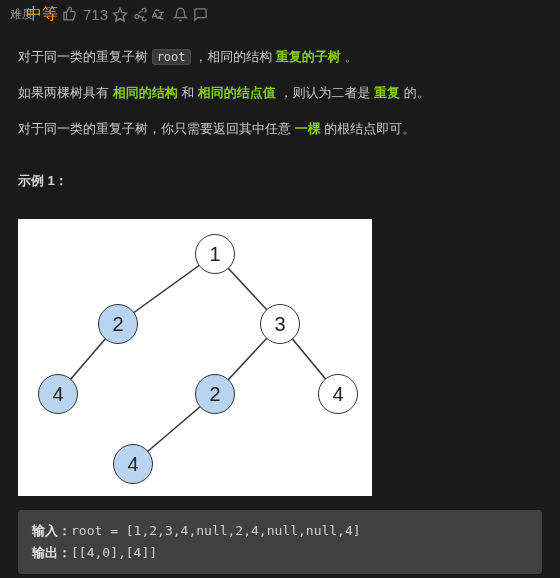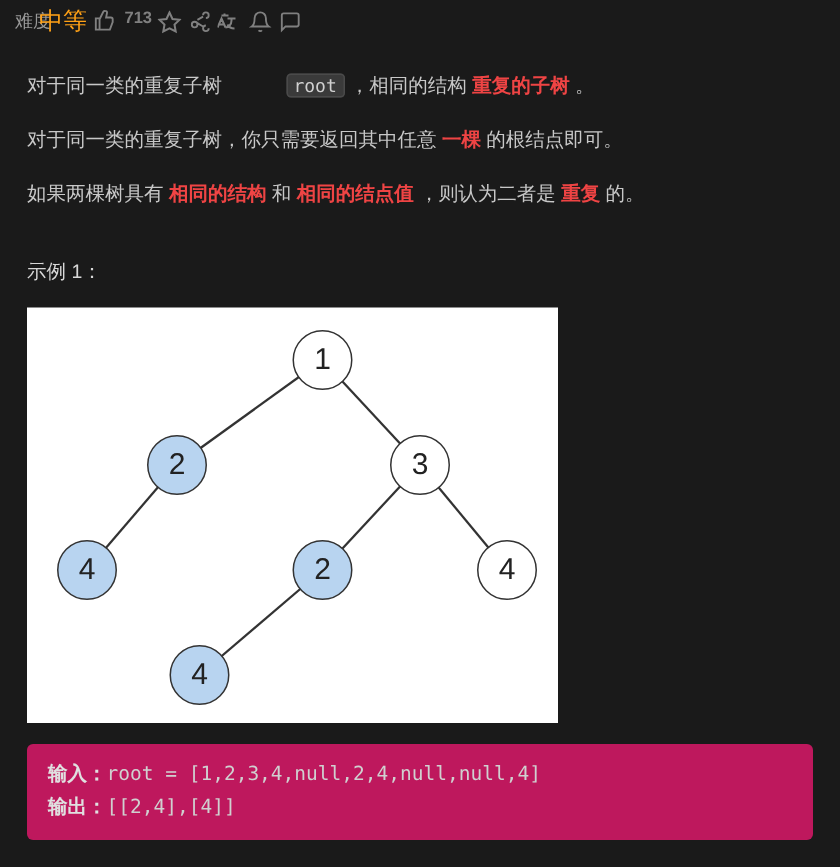--- a/index.html
+++ b/index.html
@@ -14,36 +14,35 @@
     }
     .header {
       display: flex;
       align-items: center;
       padding: 4px 10px 10px 10px;
       gap: 4px;
       color: #808080;
     }
     .diff-label { color: #999; font-size: 12px; margin-right: -12px;}
     .diff-value { color: #ffa116; font-size: 16px; }
-    .likes { display: flex; gap: 6px; font-size: 11px; font-weight: bold; }
+    .likes { display: flex; align-items: center; gap: 6px; font-size: 15px; }
     .icon-btn { width: 16px; height: 16px; display: flex; align-items: center; justify-content: center; cursor: pointer; }
     .content { padding: 10px 18px; line-height: 1.85; font-size: 13px; color: #c8c8c8; }
     .p { margin-bottom: 12px; }
     .code-inline {
       background: #3a3a3a;
       border: 1px solid #4a4a4a;
       border-radius: 3px;
       padding: 0 4px;
       font-family: Consolas, Monaco, monospace;
       font-size: 12px;
       color: #d0d0d0;
-      margin-left: 39px;
     }
-    .bold { font-weight: 600; color: #ef4444; }
-    .example-title { font-weight: 400; margin-top: 28px; margin-bottom: 12px; color: #d8d8d8; }
+    .bold { font-weight: 600; color: #84cc16; }
+    .example-title { font-weight: 700; margin-top: 28px; margin-bottom: 26px; color: #d8d8d8; }
     .tree-img {
       background: #fff;
       width: 354px;
       height: 277px;
       position: relative;
       margin-bottom: 14px;
     }
     .node {
       position: absolute;
       width: 40px;
@@ -54,21 +53,21 @@
       align-items: center;
       justify-content: center;
       font-size: 20px;
       color: #222;
       background: #fff;
     }
     .node.blue { background: #b8d4f0; }
     .tree-svg { position: absolute; top: 0; left: 0; width: 100%; height: 100%; }
     .tree-svg line { stroke: #333; stroke-width: 1.5; }
     .code-block {
-      background: #be185d;
+      background: #404040;
       border-radius: 4px;
       padding: 10px 14px;
       font-family: Consolas, Monaco, monospace;
       font-size: 13px;
       color: #d0d0d0;
       line-height: 1.7;
     }
     .cb-label { font-weight: 600; color: #e0e0e0; }
   </style>
 </head>
@@ -110,24 +109,24 @@
         <path d="M21 15a2 2 0 0 1-2 2H7l-4 4V5a2 2 0 0 1 2-2h14a2 2 0 0 1 2 2z"></path>
       </svg>
   </div>
 </div>
 
 <div class="content">
   <div class="p">
     <span>对于同一类的重复子树 </span><code class="code-inline">root</code><span> ，相同的结构 </span><span class="bold">重复的子树 </span><span>。</span>
   </div>
   <div class="p">
-    <span>对于同一类的重复子树，你只需要返回其中任意 </span><span class="bold">一棵</span><span> 的根结点即可。</span>
+    <span>如果两棵树具有 </span><span class="bold">相同的结构</span><span> 和 </span><span class="bold">相同的结点值 </span><span>，则认为二者是 </span><span class="bold">重复</span><span> 的。</span>
   </div>
   <div class="p">
-    <span>如果两棵树具有 </span><span class="bold">相同的结构</span><span> 和 </span><span class="bold">相同的结点值 </span><span>，则认为二者是 </span><span class="bold">重复</span><span> 的。</span>
+    <span>对于同一类的重复子树，你只需要返回其中任意 </span><span class="bold">一棵</span><span> 的根结点即可。</span>
   </div>
 
   <div class="example-title">示例 1：</div>
 
   <div class="tree-img">
     <svg class="tree-svg">
       <line x1="197" y1="35" x2="100" y2="105"></line>
       <line x1="197" y1="35" x2="262" y2="105"></line>
       <line x1="100" y1="105" x2="40" y2="175"></line>
       <line x1="262" y1="105" x2="197" y2="175"></line>
@@ -138,15 +137,15 @@
     <div class="node blue" style="left:80px;top:85px">2</div>
     <div class="node" style="left:242px;top:85px">3</div>
     <div class="node blue" style="left:20px;top:155px">4</div>
     <div class="node blue" style="left:177px;top:155px">2</div>
     <div class="node" style="left:300px;top:155px">4</div>
     <div class="node blue" style="left:95px;top:225px">4</div>
   </div>
 
   <div class="code-block">
     <div><span class="cb-label">输入：</span><span>root = [1,2,3,4,null,2,4,null,null,4]</span></div>
-    <div><span class="cb-label">输出：</span><span>[[2,4],[4]]</span></div>
+    <div><span class="cb-label">输出：</span><span>[[4,0],[4]]</span></div>
   </div>
 </div>
 
 </body></html>

